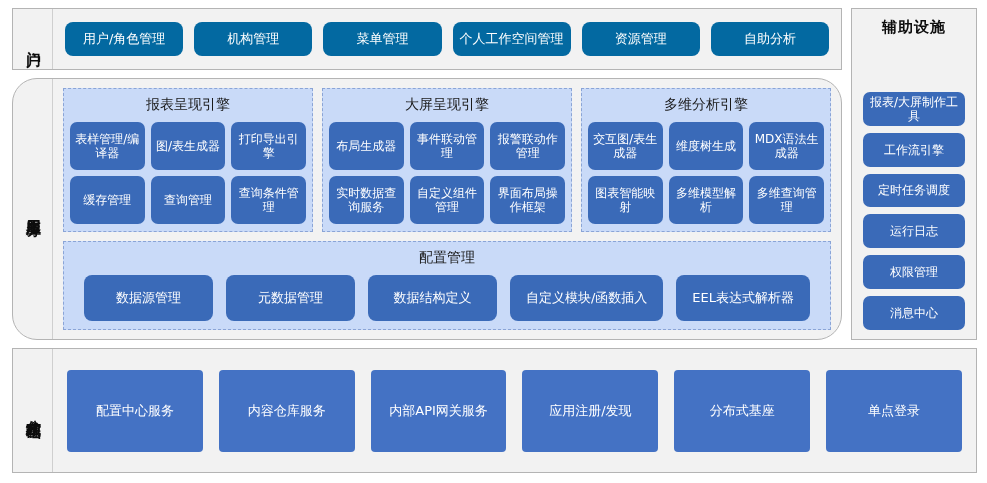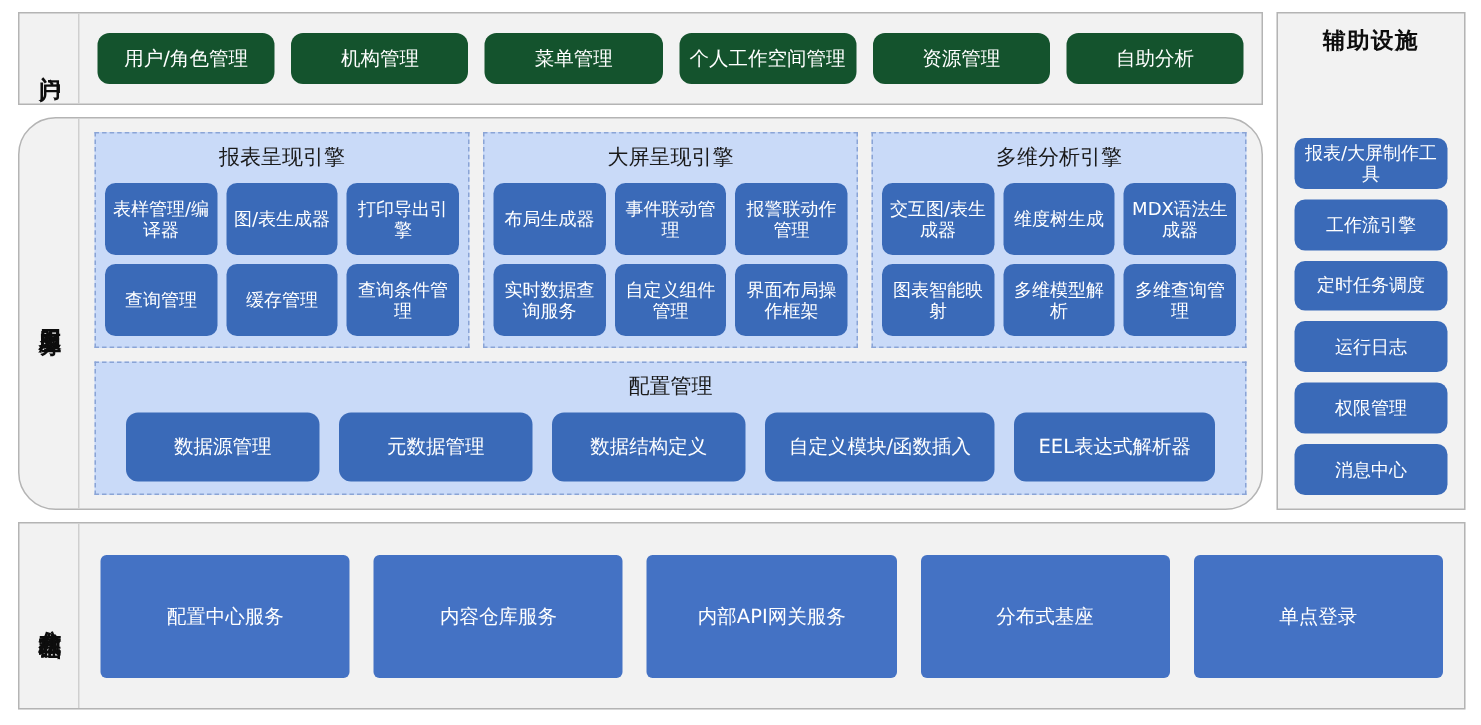--- a/index.html
+++ b/index.html
@@ -76,21 +76,21 @@
     justify-content: space-between;
     padding: 0 12px;
     gap: 11px;
   }
   .portal-btn {
     flex: 1 1 0;
     height: 34px;
     display: flex;
     align-items: center;
     justify-content: center;
-    background: #14532d;
+    background: #0369a1;
     color: #ffffff;
     border-radius: 8px;
     font-size: 13px;
     white-space: nowrap;
     padding: 0 6px;
     box-sizing: border-box;
   }
 
   
   .app-band { flex: 1 1 auto; border-radius: 25px; }
@@ -268,22 +268,22 @@
         <div class="band-body app-body">
 
           <div class="engines-row">
 
             <div class="engine">
               <div class="engine-title">报表呈现引擎</div>
               <div class="engine-grid">
                 <div class="cell-btn">表样管理/编译器</div>
                 <div class="cell-btn">图/表生成器</div>
                 <div class="cell-btn">打印导出引擎</div>
+                <div class="cell-btn">缓存管理</div>
                 <div class="cell-btn">查询管理</div>
-                <div class="cell-btn">缓存管理</div>
                 <div class="cell-btn">查询条件管理</div>
               </div>
             </div>
 
             <div class="engine">
               <div class="engine-title">大屏呈现引擎</div>
               <div class="engine-grid">
                 <div class="cell-btn">布局生成器</div>
                 <div class="cell-btn">事件联动管理</div>
                 <div class="cell-btn">报警联动作管理</div>
@@ -336,18 +336,19 @@
     </div>
 
   </div>
 
   <div class="band dist-band">
     <div class="band-label vertical">分布式基础</div>
     <div class="band-body dist-body">
       <div class="dist-btn">配置中心服务</div>
       <div class="dist-btn">内容仓库服务</div>
       <div class="dist-btn">内部API网关服务</div>
+      <div class="dist-btn">应用注册/发现</div>
       <div class="dist-btn">分布式基座</div>
       <div class="dist-btn">单点登录</div>
     </div>
   </div>
 
 </div>
 
 </body></html>

